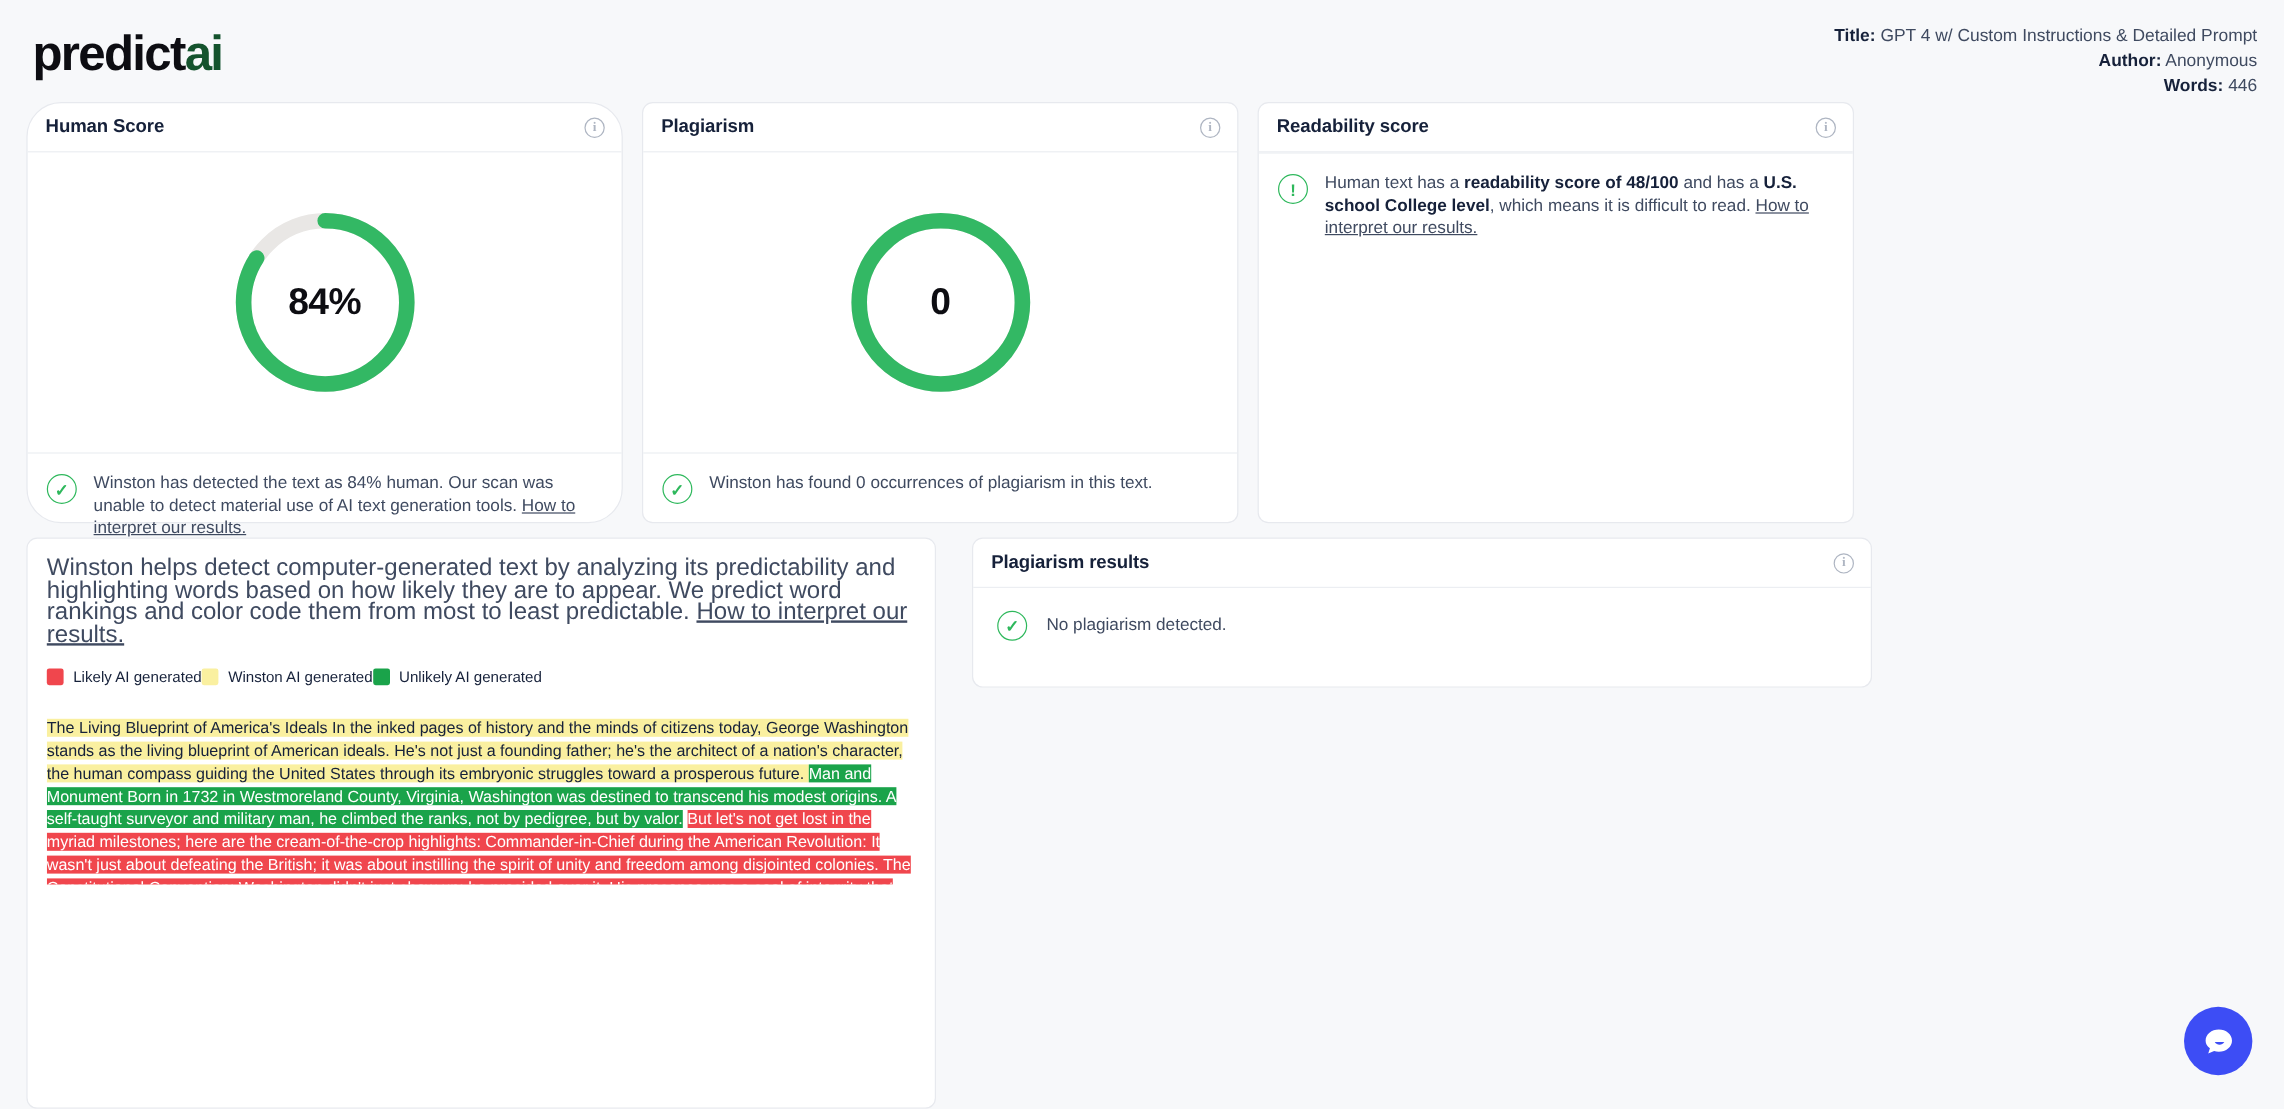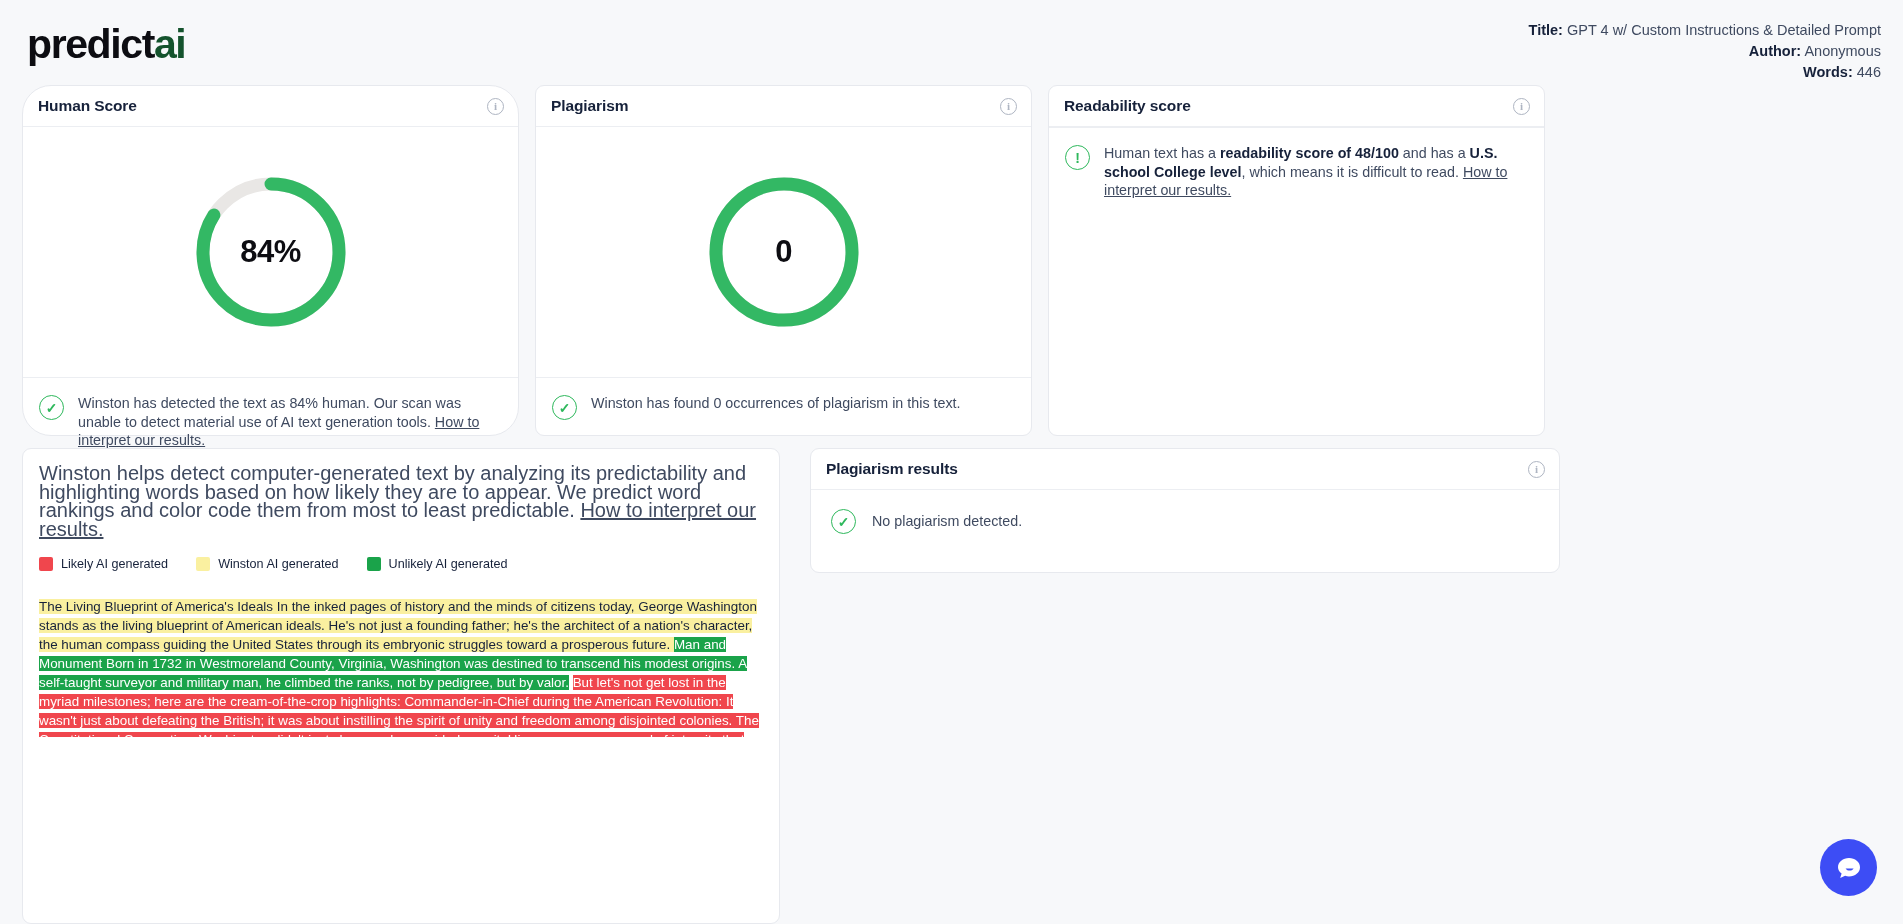--- a/index.html
+++ b/index.html
@@ -55,21 +55,21 @@
   #card-human      { left: 22px;   top: 85px;  width: 497px;  height: 351px; border-radius: 29px; }
   #card-plagiarism { left: 535px;  top: 85px;  width: 497px;  height: 351px; }
   #card-readability{ left: 1048px; top: 85px;  width: 497px;  height: 351px; }
   #card-predmap    { left: 22px;   top: 448px; width: 758px;  height: 476px; }
   #card-plagres    { left: 795px;  top: 448px; width: 750px;  height: 125px; margin-left: 15px; }
 
   
   .pm-body { padding: 15px 16px 0 16px; }
   .pm-desc { font-size: 20px; line-height: 18.6px; color: #3f4a60; }
   .pm-desc a { color: #3f4a60; text-decoration: underline; }
-  .legend { display: flex; gap: 28px; margin-top: 19px; }
+  .legend { display: flex; margin-top: 19px; }
   .legend-item { display: flex; align-items: center; gap: 8px; }
   .swatch { width: 14px; height: 14px; border-radius: 2px; }
   .legend-label { font-size: 12.6px; color: #16213a; }
 
   .pm-text { margin-top: 26px; font-size: 13.4px; line-height: 19px;
              color: #16213a; max-height: 140px; overflow: hidden; }
   .hl-yellow { background: #faf0a0; color: #16213a; }
   .hl-green  { background: #1aa34a; color: #ffffff; }
   .hl-red    { background: #f0464d; color: #ffffff; }
 

